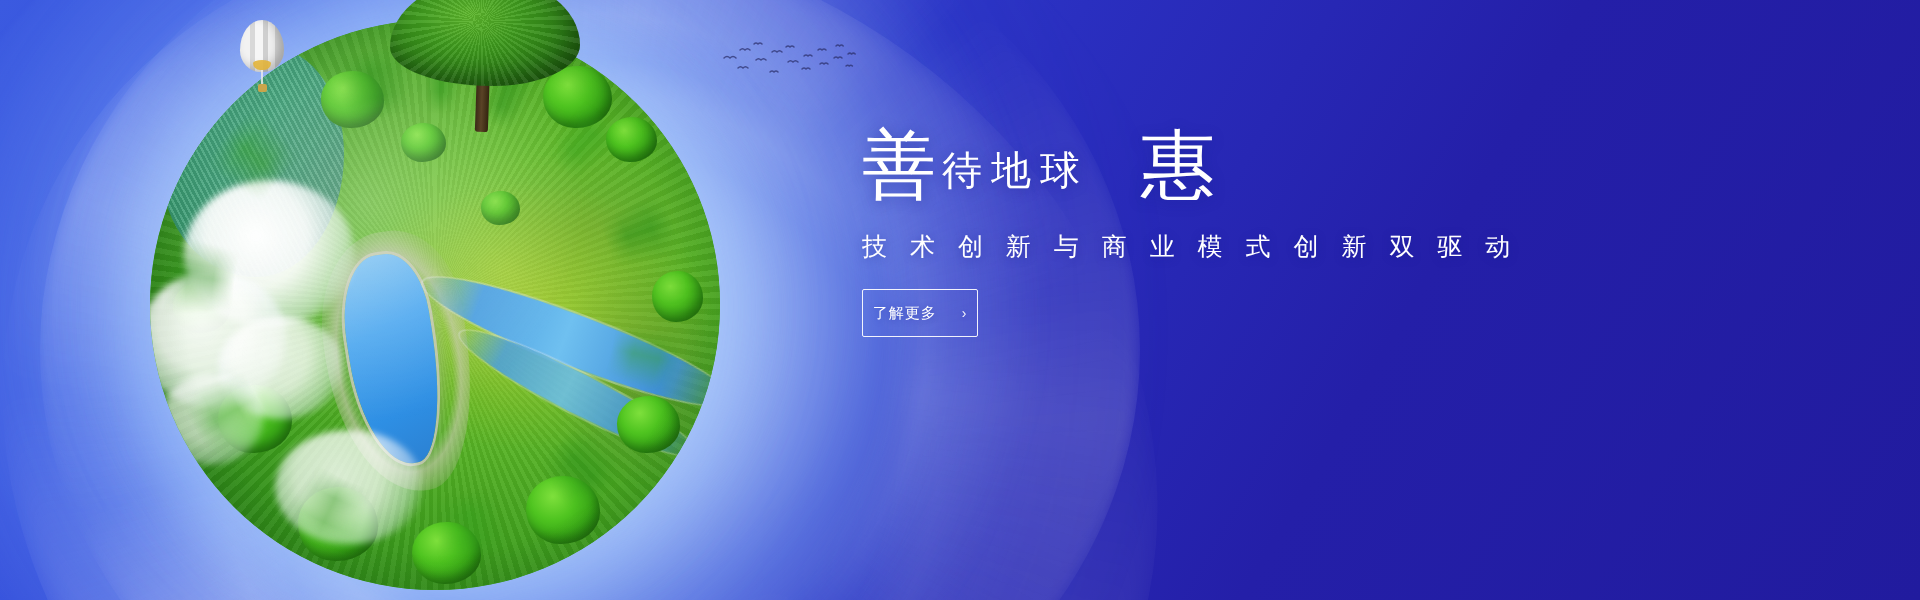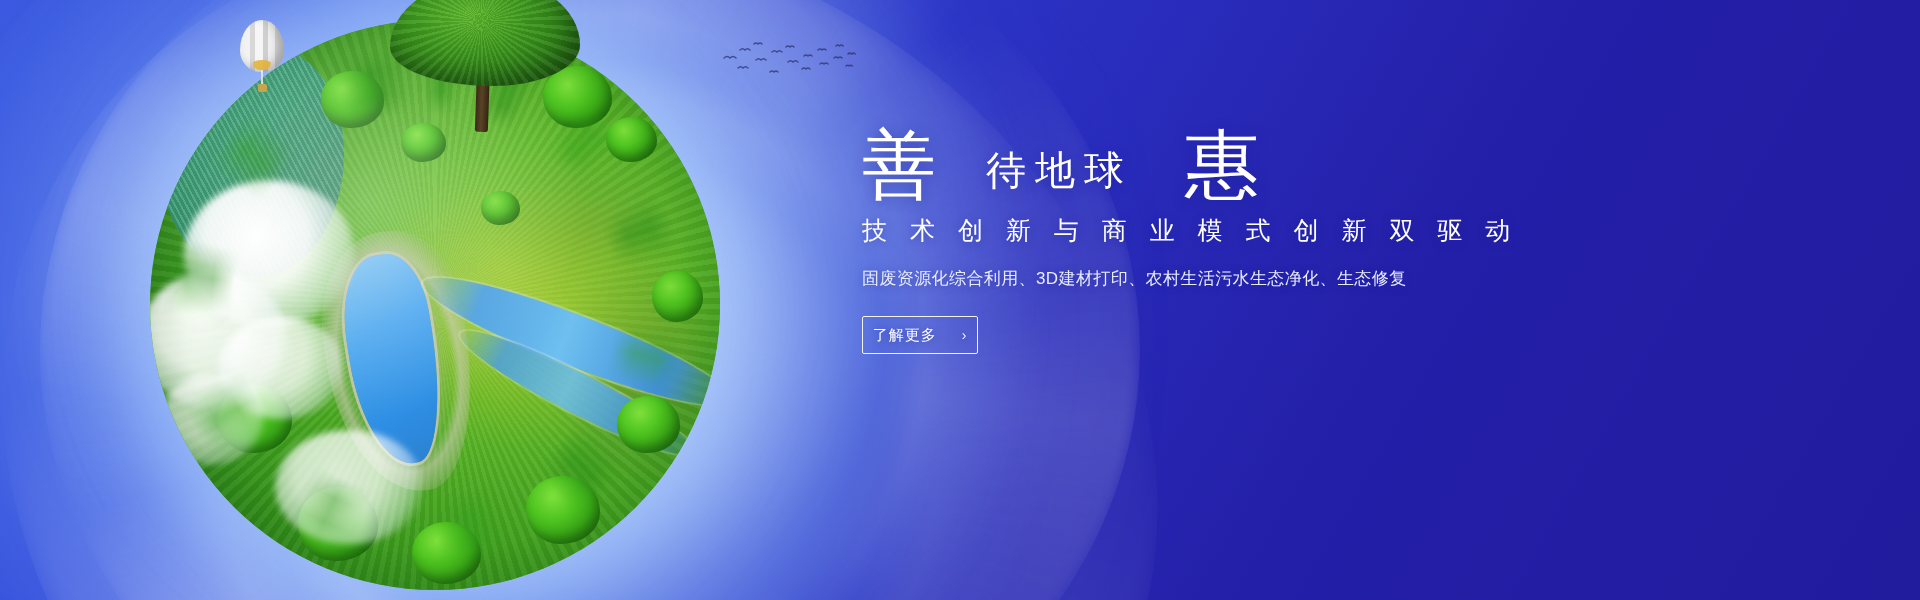--- a/index.html
+++ b/index.html
@@ -236,38 +236,38 @@
   .hl-big{
     font-family:"Liberation Serif", "DejaVu Serif", serif;
     font-size:74px; font-weight:400; letter-spacing:0;
     text-shadow:0 2px 14px rgba(20,30,140,.45);
     padding-right:6px;
   }
   .hl-small{
     font-family:"Liberation Serif", "DejaVu Serif", serif;
     font-size:40px; font-weight:400; letter-spacing:9px;
     text-shadow:0 2px 12px rgba(20,30,140,.40);
-    position:relative; top:-6px;margin-left:44px;
+    position:relative; top:-6px;
   }
   .hl-gap{ display:inline-block; width:52px; }
 
   .subtitle{
-    margin-top:12px;
+    margin-top:28px;
     color:#ffffff; font-size:25px; letter-spacing:8px; white-space:nowrap;
     text-shadow:0 1px 10px rgba(20,30,140,.40);
   }
   .desc{
     margin-top:20px;
     color:#e8ecff; font-size:17px; letter-spacing:.4px; white-space:nowrap;
     text-shadow:0 1px 8px rgba(20,30,140,.35);
   }
   .cta{
     margin-top:26px;
     display:inline-flex; align-items:center; justify-content:center; gap:25px;
-    width:116px; height:38px;
+    width:116px; height:48px;
     border:1px solid rgba(255,255,255,.92);
     border-radius:2px;
     color:#fff; font-size:15px; letter-spacing:1px;
     background:transparent; cursor:pointer;
     text-shadow:0 1px 6px rgba(20,30,140,.35);
   }
   .cta .chev{ font-size:14px; opacity:.95; }
 </style>
 </head>
 <body>
@@ -357,21 +357,20 @@
     <div class="headline">
       <div class="hl-row">
         <span class="hl-big">善</span>
         <span class="hl-small">待地球</span>
         <span class="hl-gap"></span>
         <span class="hl-big">惠</span>
       </div>
     </div>
 
     <div class="subtitle">技 术 创 新 与 商 业 模 式 创 新 双 驱 动</div>
-    <div class="desc">固废资源化综合利用、3D建材打印、农村生活污水生态净化、生态修复</div>
 
     <div class="cta">
       <span>了解更多</span>
       <span class="chev">›</span>
     </div>
   </div>
 
 </div>
 
 </body></html>

